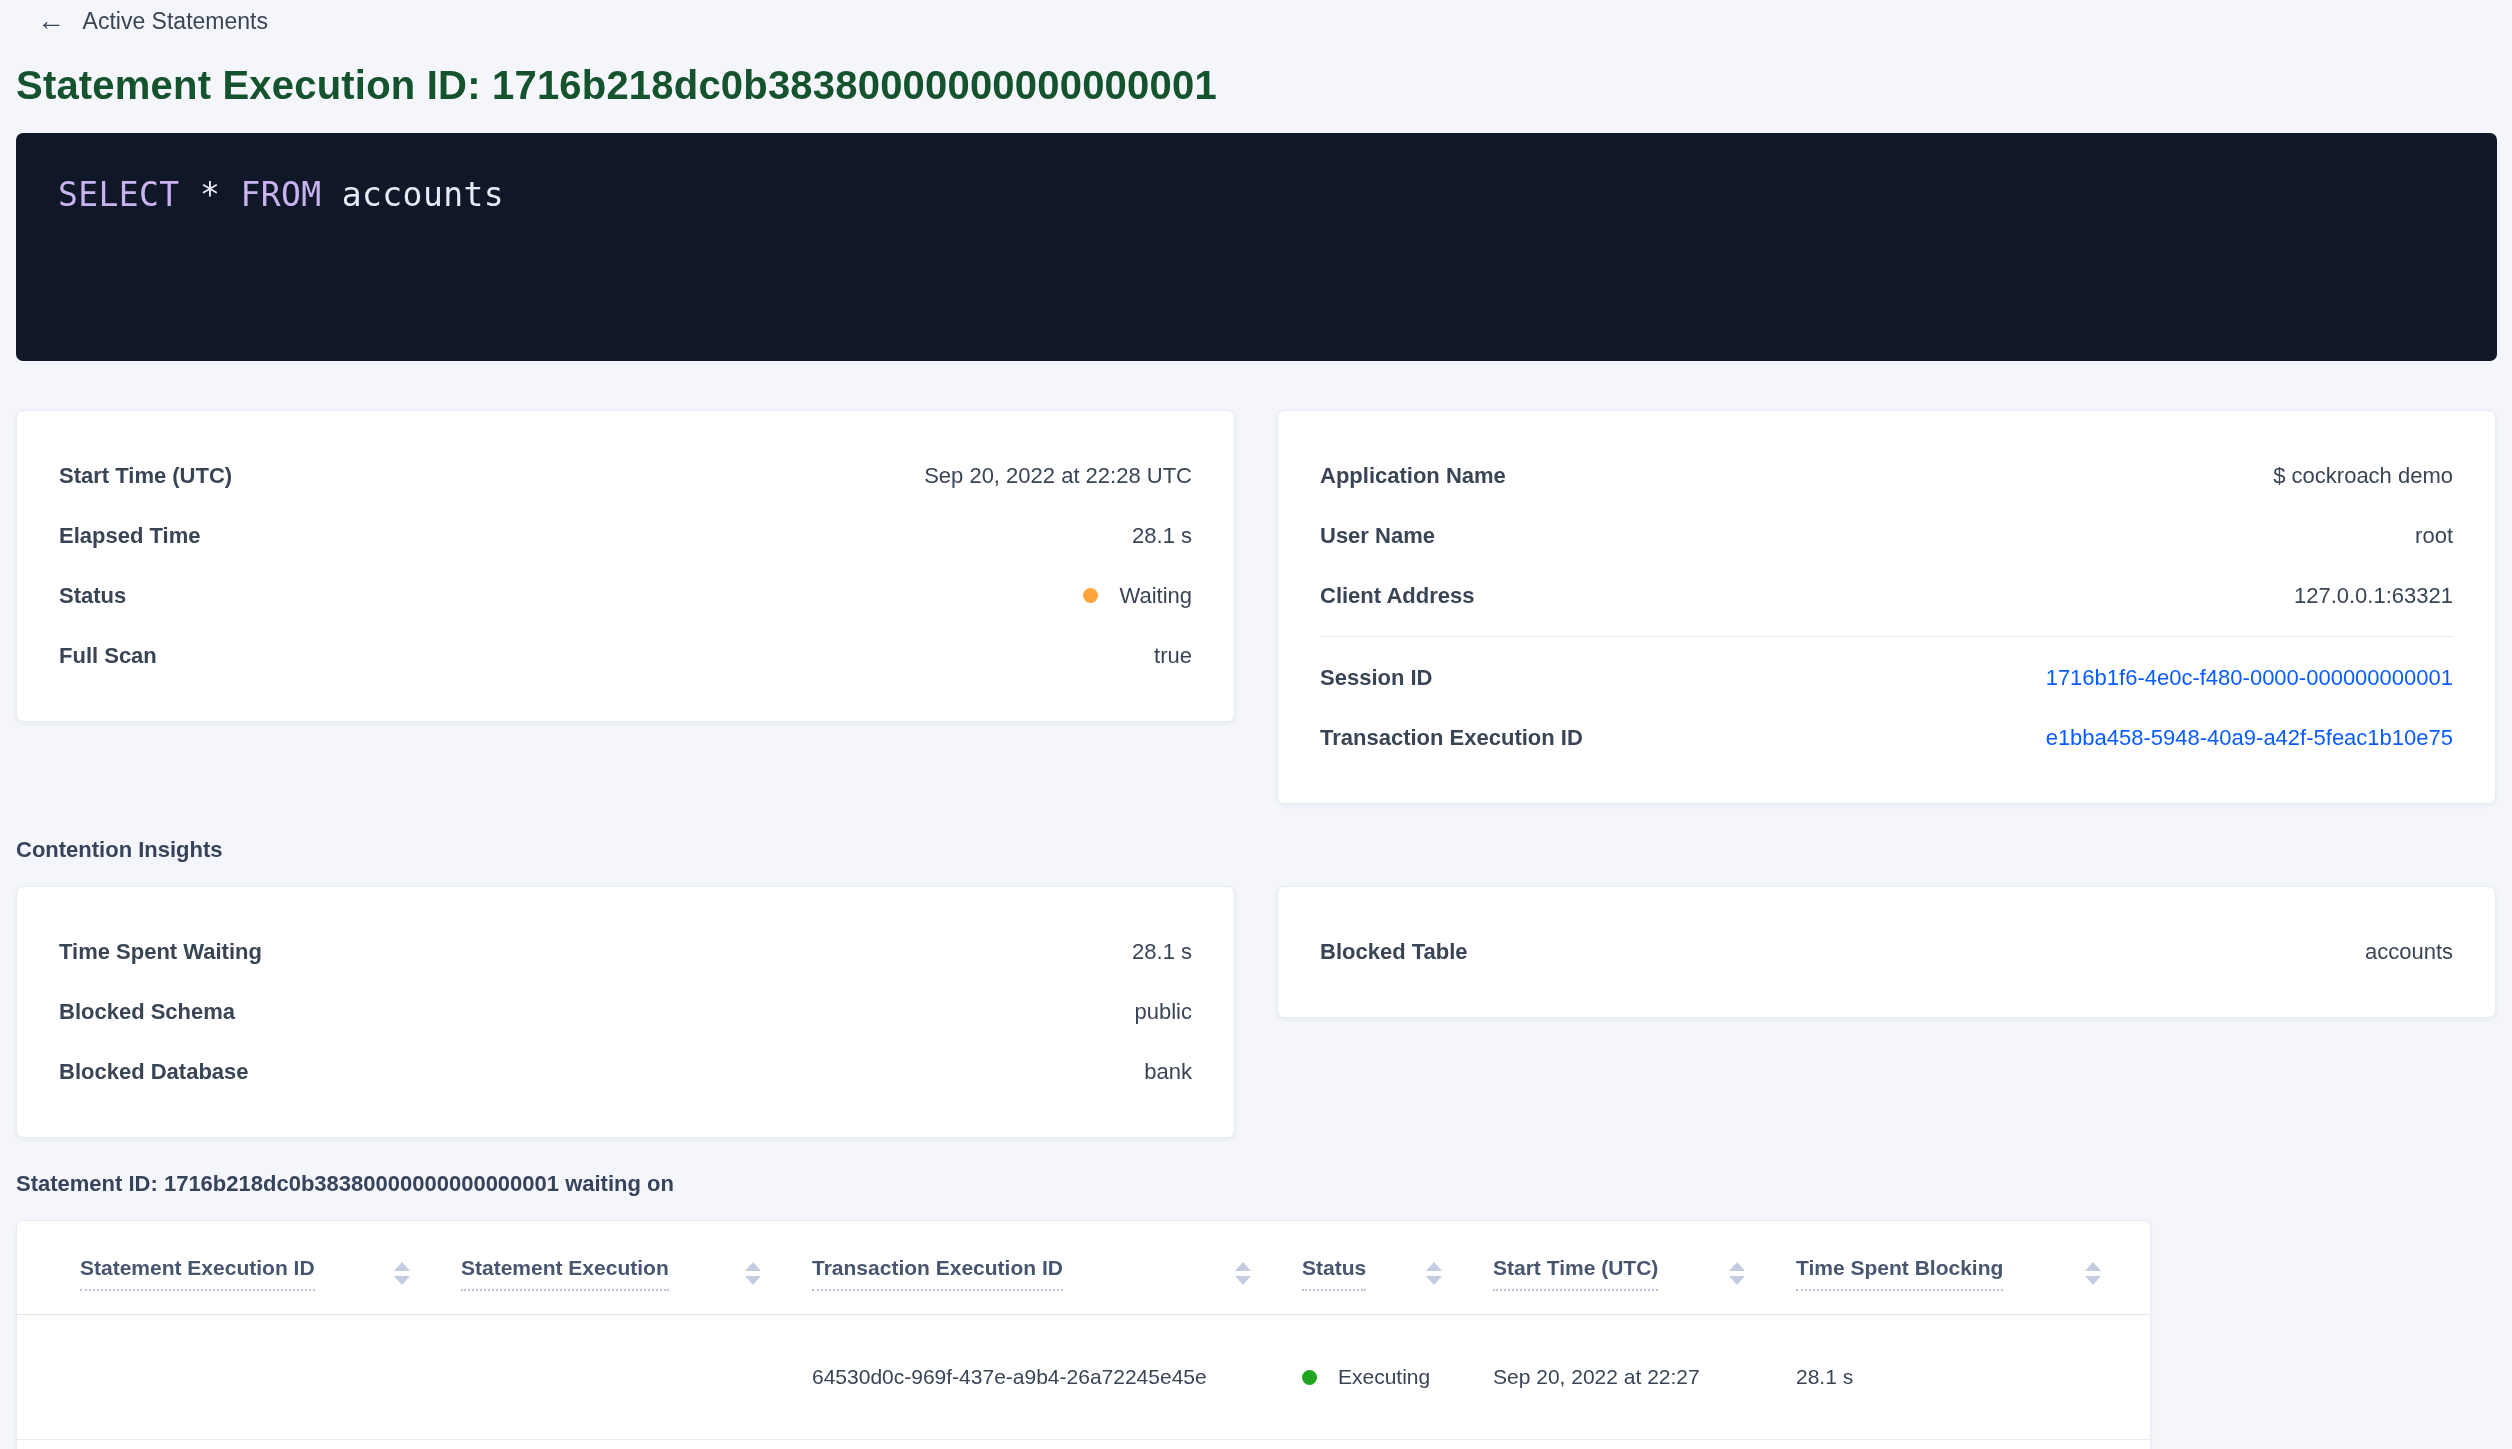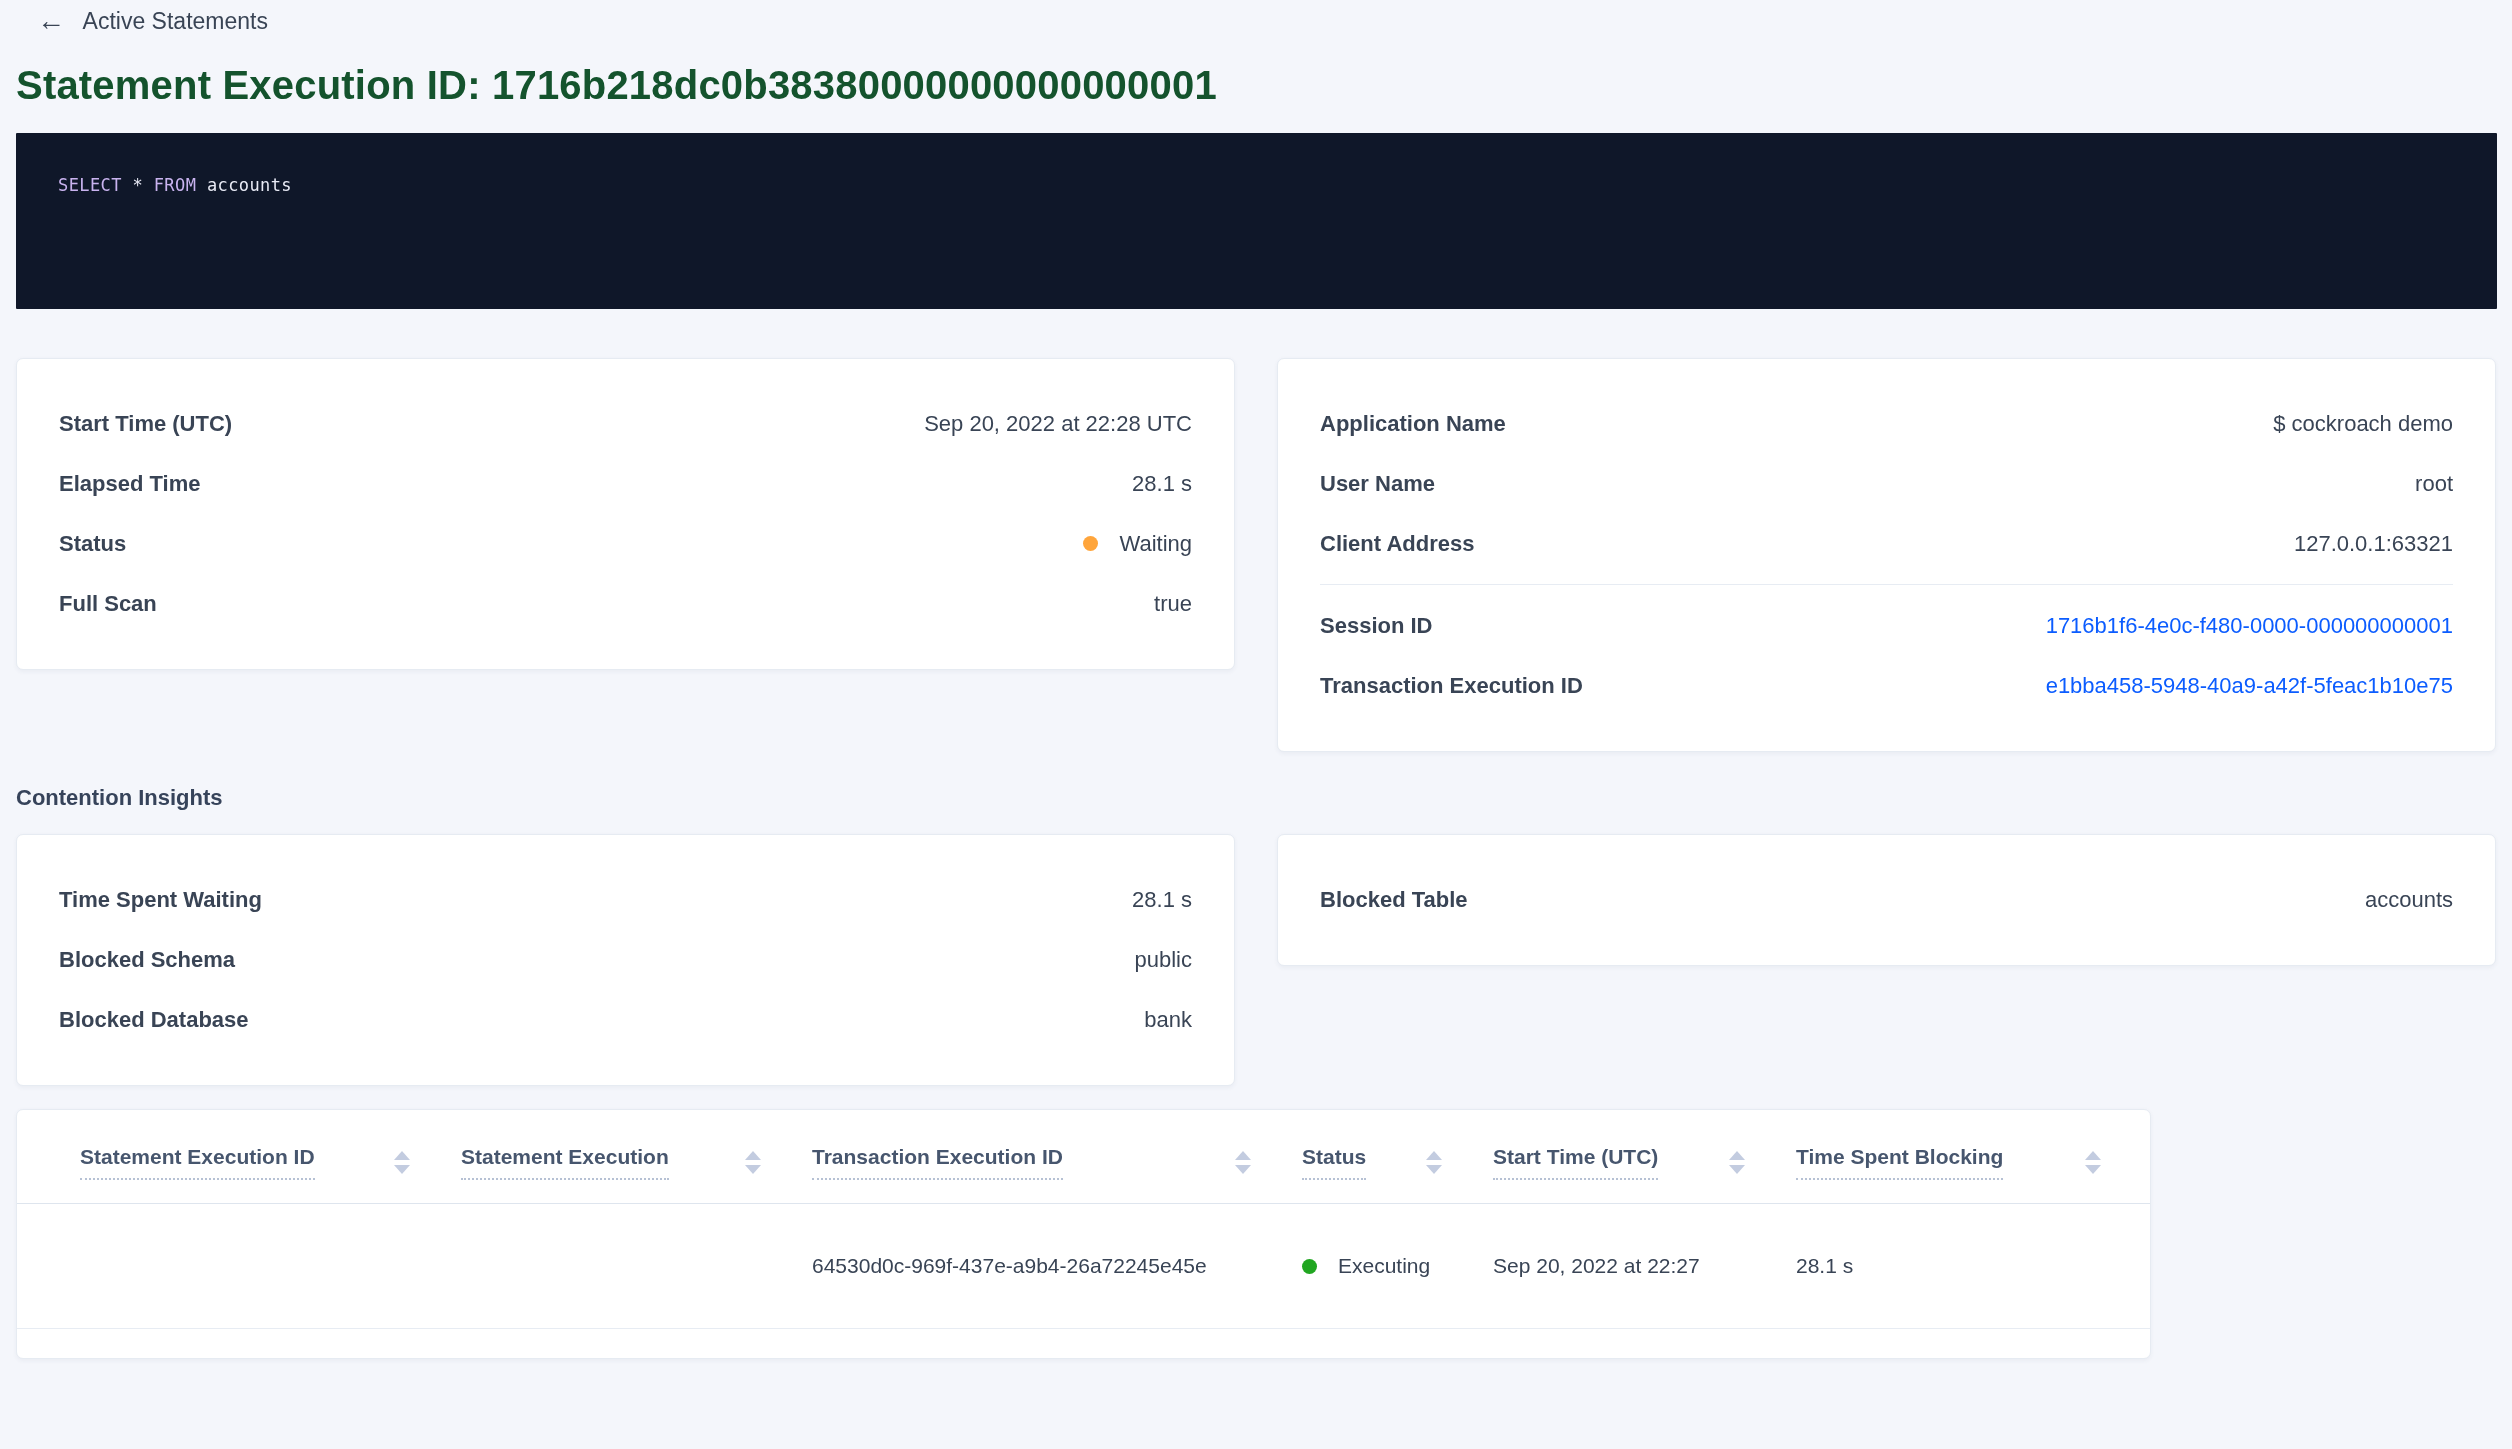--- a/index.html
+++ b/index.html
@@ -24,26 +24,26 @@
   
   .title {
     margin-top:28px;
     font-size:40px; font-weight:700; color:#14532d;
     letter-spacing:0.2px;
   }
 
   
   .sqlbox {
     margin-top:24.6px;
-    height:176px; width:2481px;
+    height:228px; width:2481px;
     background:#0f1729;
-    border-radius:1px;
+    border-radius:7px;
     padding:42px;
     font-family:"DejaVu Sans Mono", "Liberation Mono", monospace;
-    font-size:17px;
+    font-size:33px;
     color:#e8eaf5;
     letter-spacing:0.4px;
   }
   .kw { color:#c9b3ef; }
 
   
   .cards-row { display:flex; gap:42px; margin-top:49px; align-items:flex-start; }
   .card {
     background:#ffffff;
     border:0.9px solid #e6ebf2;
@@ -193,20 +193,21 @@
 
     <div class="card" style="align-self:flex-start;">
       <div class="kv-row">
         <span class="kv-label">Blocked Table</span>
         <span class="kv-value">accounts</span>
       </div>
     </div>
 
   </div>
 
+  <div class="section-heading">Statement ID: 1716b218dc0b38380000000000000001 waiting on</div>
 
   <div class="table-card">
     <table>
       <colgroup>
         <col style="width:444px">
           <col style="width:351px">
           <col style="width:490px">
         <col style="width:191px">
           <col style="width:303px">
           <col style="width:356px">

